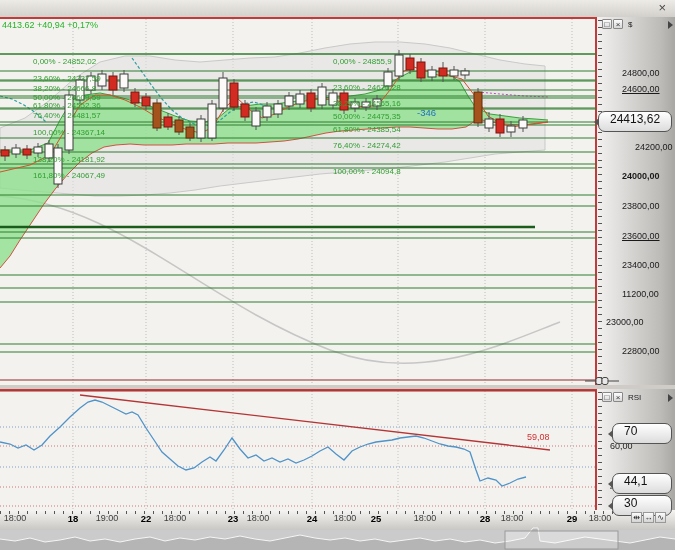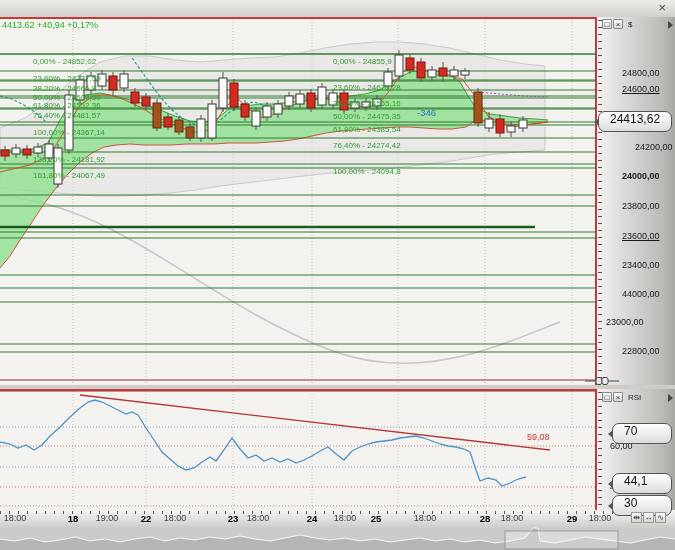--- a/index.html
+++ b/index.html
@@ -250,21 +250,21 @@
 <div class="scroll-arrow" style="left:668px;top:21px"></div>
 <div class="tag" style="left:598px;top:111px;width:74px">24413,62</div>
 <div id="price-labels">
     <div class="axis-label" style="left: 622px; top: 56px; margin-top: 12px;">24800,00</div>
     <div class="axis-label" style="left: 622px; top: 84px; text-decoration: underline;">24600,00</div>
     <div class="axis-label" style="left: 622px; top: 142px; margin-left: 13px;">24200,00</div>
     <div class="axis-label" style="left: 622px; top: 171px; font-weight: bold;">24000,00</div>
     <div class="axis-label" style="left: 622px; top: 201px;">23800,00</div>
     <div class="axis-label" style="left: 622px; top: 231px; text-decoration: underline;">23600,00</div>
     <div class="axis-label" style="left: 622px; top: 260px;">23400,00</div>
-    <div class="axis-label" style="left: 622px; top: 289px;">44000,00</div>
+    <div class="axis-label" style="left: 622px; top: 289px;">11200,00</div>
     <div class="axis-label" style="left: 606px; top: 317px; text-align: right;">23000,00</div>
     <div class="axis-label" style="left: 622px; top: 346px;">22800,00</div>
   </div>
 
 <svg class="chain" width="34" height="10">
   <line x1="0" y1="5" x2="34" y2="5" stroke="#444" stroke-width="1"></line>
   <rect x="11" y="1.5" width="6" height="7" rx="2" fill="#e8e8e8" stroke="#444"></rect>
   <rect x="17" y="1.5" width="6" height="7" rx="2" fill="#e8e8e8" stroke="#444"></rect>
 </svg>
 

